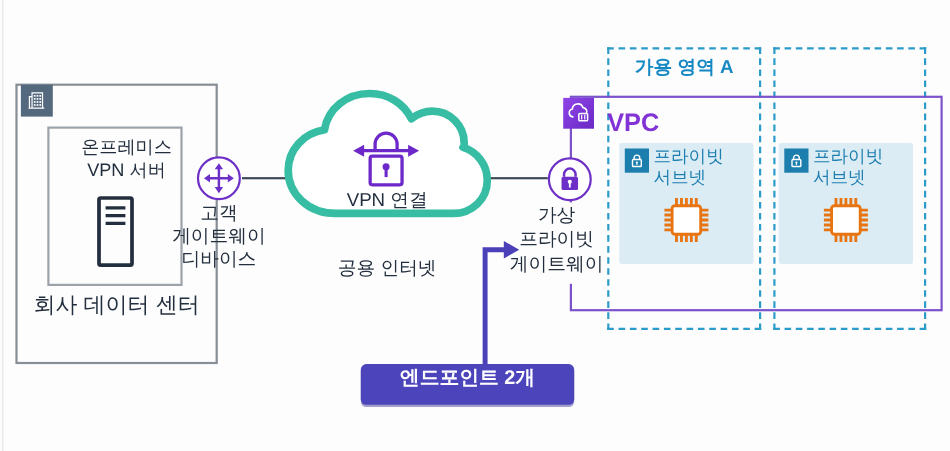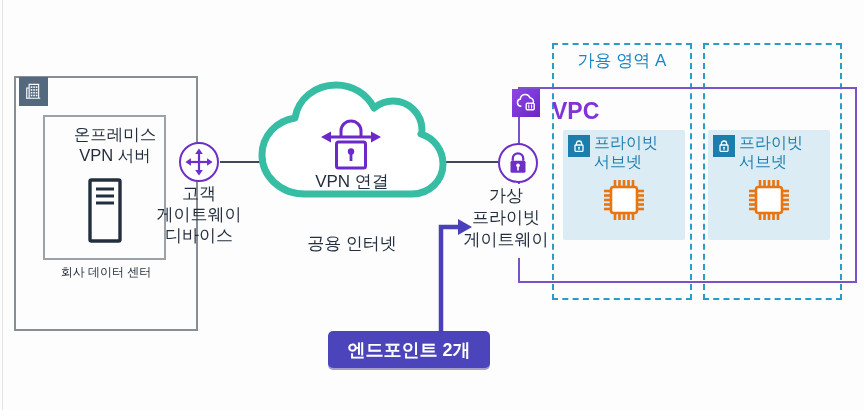--- a/index.html
+++ b/index.html
@@ -11,21 +11,21 @@
   .abs{position:absolute;}
   .label{white-space:pre-line;text-align:center;line-height:21px;font-size:17px;color:#232F3E;}
   
   .edge-line{left:2px;top:0;width:1px;height:410px;background:#E3E3E3;}
   
   .dc-box{left:14px;top:76px;width:184px;height:255px;border:2px solid #878E95;}
   .building-icon{left:19px;top:77px;width:29px;height:29px;background:#54697E;display:flex;align-items:center;justify-content:center;}
   .inner-box{left:43px;top:115px;width:123px;height:145px;border:2px solid #9BA2A9;background:#FDFDFD;}
   .onprem-label{left:45px;top:124px;width:140px;font-size:16.5px;}
   .server-icon{left:86px;top:177px;}
-  .dc-label{left:14px;top:264px;width:184px;text-align:center;font-size:12px;}
+  .dc-label{left:14px;top:264px;width:184px;text-align:center;font-size:20px;}
   
   .cgw-circle{left:179px;top:142px;width:40px;height:40px;border:2.5px solid #6D2FC7;border-radius:50%;background:#fff;display:flex;align-items:center;justify-content:center;}
   .cgw-label{left:139px;top:183px;width:120px;}
   
   .conn{height:1.5px;background:#3E4A57;}
   .conn-left{left:220px;top:161px;width:46px;}
   .conn-right{left:444px;top:161px;width:54px;}
   
   .cloud-svg{left:250px;top:73px;}
   .vpn-label{left:292px;top:171px;width:120px;font-weight:500;}
@@ -34,32 +34,32 @@
   .vpc-box{left:518px;top:87px;width:339px;height:196px;border:2px solid #7C52CB;}
   .vpc-border-mask{left:512px;top:184px;width:12px;height:74px;background:#FDFDFD;}
   .vpc-icon{left:512px;top:89px;width:28px;height:28px;background:linear-gradient(135deg,#9046E8,#6928C4);display:flex;align-items:center;justify-content:center;}
   .vpc-label{left:552px;top:98px;font-size:23px;font-weight:bold;color:#8233D6;}
   .vgw-circle{left:498px;top:143px;width:40px;height:40px;border:2.5px solid #6D2FC7;border-radius:50%;background:#fff;display:flex;align-items:center;justify-content:center;z-index:4;}
   .vgw-label{left:446px;top:185px;width:120px;line-height:22px;z-index:4;}
   
   .az{border:2px dashed #2B9CC9;}
   .az-a{left:552px;top:43px;width:140px;height:257px;}
   .az-b{left:703px;top:43px;width:139px;height:257px;}
-  .az-label{top:49px;width:140px;text-align:center;font-size:17px;font-weight:normal;color:#1688C4;}
+  .az-label{top:49px;width:140px;text-align:center;font-size:17px;font-weight:bold;color:#1688C4;}
   .az-label-a{left:552px;}
   .az-label-b{left:703px;width:139px;}
   
   .subnet{width:122px;height:110px;background:#DBECF5;border-radius:2px;}
   .subnet-a{left:563px;top:130px;}
   .subnet-b{left:708px;top:130px;}
   .subnet-icon{width:22px;height:22px;background:#1C7EAD;position:absolute;left:5px;top:5px;display:flex;align-items:center;justify-content:center;}
   .subnet-label{position:absolute;left:31px;top:3px;width:88px;font-size:16px;line-height:19px;color:#1D7EAF;font-weight:500;white-space:pre-line;text-align:left;}
   .chip{position:absolute;left:36px;top:45px;}
   
-  .endpoint-box{left:328px;top:331px;width:162px;height:37px;background:#4B44BB;border-radius:5px;box-shadow:0 2px 0 rgba(50,45,140,.45);display:flex;align-items:center;justify-content:center;}
+  .endpoint-box{left:328px;top:331px;width:194px;height:37px;background:#4B44BB;border-radius:5px;box-shadow:0 2px 0 rgba(50,45,140,.45);display:flex;justify-content:center;}
   .endpoint-label{color:#fff;font-weight:bold;font-size:18px;}
   .arrow-svg{left:430px;top:217px;z-index:3;}
 </style>
 </head>
 <body>
 
 <div id="canvas">
 
   <div class="abs edge-line"></div>
 

